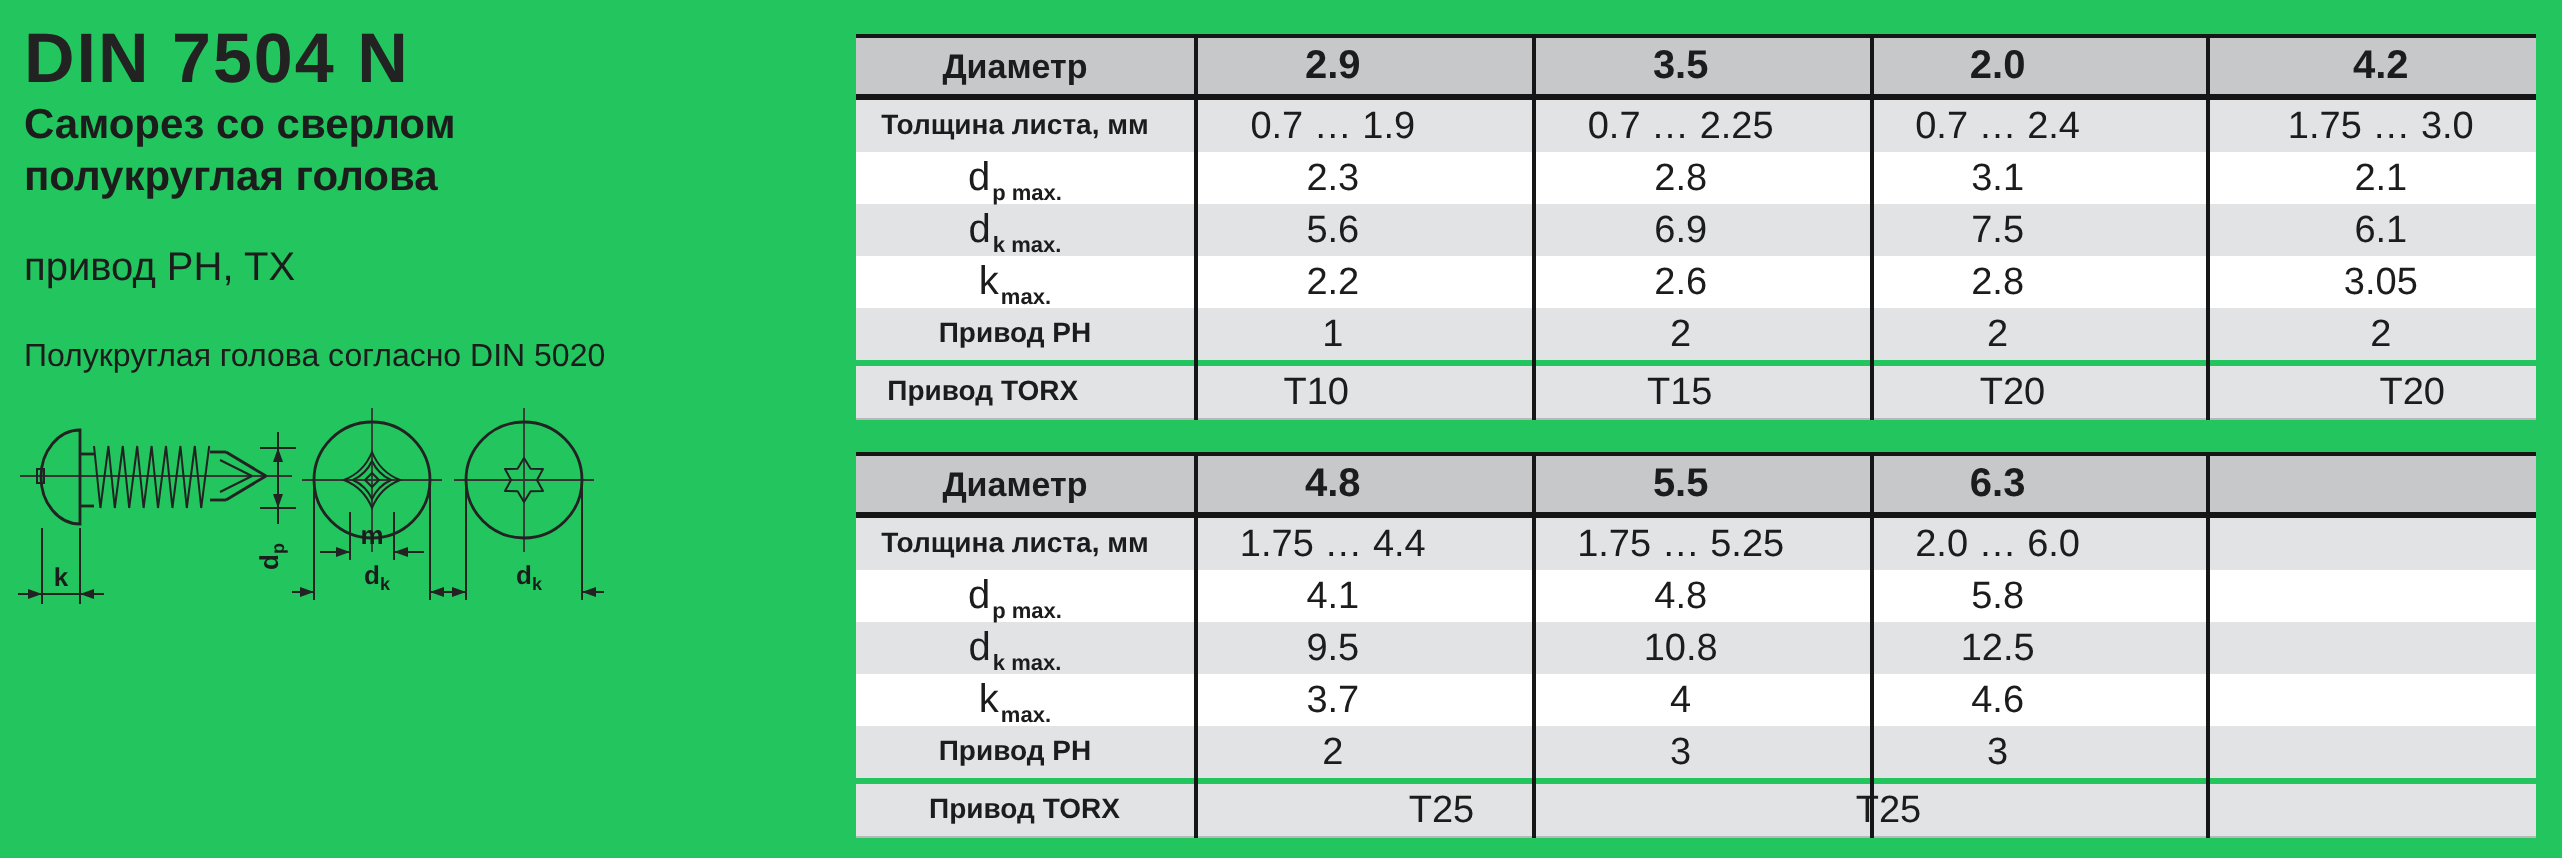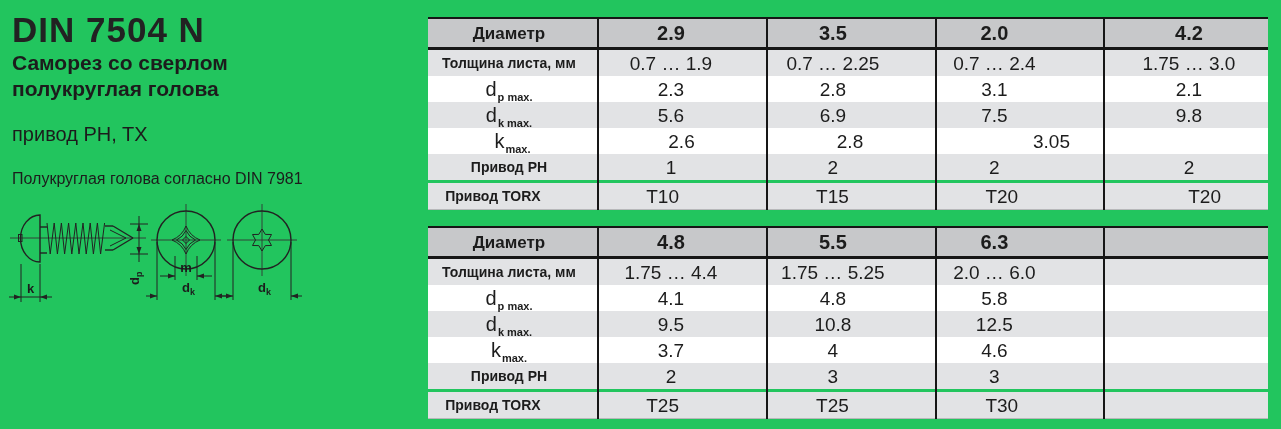--- a/index.html
+++ b/index.html
@@ -22,21 +22,21 @@
   .tbl { position:relative; width:840px; }
   .tbl + .tbl { margin-top:16px; }
   .toprule { height:2px; background:var(--rule, #161616); }
   .midrule { height:3px; background:var(--rule, #161616); }
   .hdr { display:flex; height:28px; align-items:center; background:var(--hdr-gray, #c7c8ca); }
   .row { display:flex; height:26px; align-items:center; background:#fff; }
   .row.shade { background:var(--row-gray, #e2e3e5); }
   .row.gap { margin-top:3px;gap:40px; }
   .row.last { border-bottom:1px solid #b7b8ba; }
   .cell { text-align:center; line-height:1; }
-  .c0 { width:169px; } .c1 { width:169px; } .c2 { width:169px; } .c3 { width:168px; } .c4 { width:165px;padding-left:35px; }
+  .c0 { width:169px; } .c1 { width:169px; } .c2 { width:169px;margin-left:15px; } .c3 { width:168px; } .c4 { width:165px;padding-left:35px; }
   .hdr-label { font-size:17px; font-weight:bold; }
   .hdr-val { font-size:20px; font-weight:bold; }
   .val { font-size:19px; }
   .lbl-bold { font-size:14px; font-weight:bold; }
   .dmain { font-size:20px; }
   .dsub { font-size:11px; font-weight:bold; position:relative; top:5px; margin-left:1px; }
   .vline { position:absolute; top:0; bottom:0; width:2px; background:var(--rule, #161616); }
 
   
   .drawing svg { display:block; }
@@ -52,21 +52,21 @@
 
 <div class="page">
 
   <div class="left-panel">
     <div class="doc-title">DIN 7504 N</div>
     <div class="doc-subtitle">
       <div>Саморез со сверлом</div>
       <div>полукруглая голова</div>
     </div>
     <div class="doc-drive">привод PH, TX</div>
-    <div class="doc-note">Полукруглая голова согласно DIN 7981</div>
+    <div class="doc-note">Полукруглая голова согласно DIN 5020</div>
   </div>
 
   <div class="drawing">
     <svg width="296" height="129" viewBox="0 0 296 129">
 
       <g>
         <line class="dhair" x1="2" y1="40" x2="138" y2="40"></line>
 
         <path class="dline" d="M32,17 A19.5,23.5 0 0 0 32,64 Z"></path>
         <rect class="dthin" x="10.5" y="36.5" width="3.5" height="7"></rect>
@@ -173,24 +173,25 @@
           <div class="cell c1 val"><span>2.3</span></div>
           <div class="cell c2 val"><span>2.8</span></div>
           <div class="cell c3 val"><span>3.1</span></div>
           <div class="cell c4 val"><span>2.1</span></div>
         </div>
         <div class="row shade">
           <div class="cell c0"><span class="dmain">d</span><span class="dsub">k max.</span></div>
           <div class="cell c1 val"><span>5.6</span></div>
           <div class="cell c2 val"><span>6.9</span></div>
           <div class="cell c3 val"><span>7.5</span></div>
-          <div class="cell c4 val"><span>9.8</span></div>
+          <div class="cell c4 val"><span>6.1</span></div>
         </div>
         <div class="row">
           <div class="cell c0"><span class="dmain">k</span><span class="dsub">max.</span></div>
+          <div class="cell c1 val"><span>2.2</span></div>
           <div class="cell c2 val"><span>2.6</span></div>
           <div class="cell c3 val"><span>2.8</span></div>
           <div class="cell c4 val"><span>3.05</span></div>
         </div>
         <div class="row shade">
           <div class="cell c0"><span class="lbl-bold">Привод PH</span></div>
           <div class="cell c1 val"><span>1</span></div>
           <div class="cell c2 val"><span>2</span></div>
           <div class="cell c3 val"><span>2</span></div>
           <div class="cell c4 val"><span>2</span></div>
@@ -249,21 +250,20 @@
           <div class="cell c0"><span class="lbl-bold">Привод PH</span></div>
           <div class="cell c1 val"><span>2</span></div>
           <div class="cell c2 val"><span>3</span></div>
           <div class="cell c3 val"><span>3</span></div>
           <div class="cell c4 val"><span></span></div>
         </div>
         <div class="row shade gap last">
           <div class="cell c0"><span class="lbl-bold">Привод TORX</span></div>
           <div class="cell c1 val"><span>T25</span></div>
           <div class="cell c2 val"><span>T25</span></div>
-          <div class="cell c3 val"><span>T30</span></div>
           <div class="cell c4 val"><span></span></div>
         </div>
         <div class="vline" style="left: 169px;"></div>
         <div class="vline" style="left: 338px;"></div>
         <div class="vline" style="left: 507px;"></div>
         <div class="vline" style="left: 675px;"></div>
       </div>
   </div>
 
 </div>

